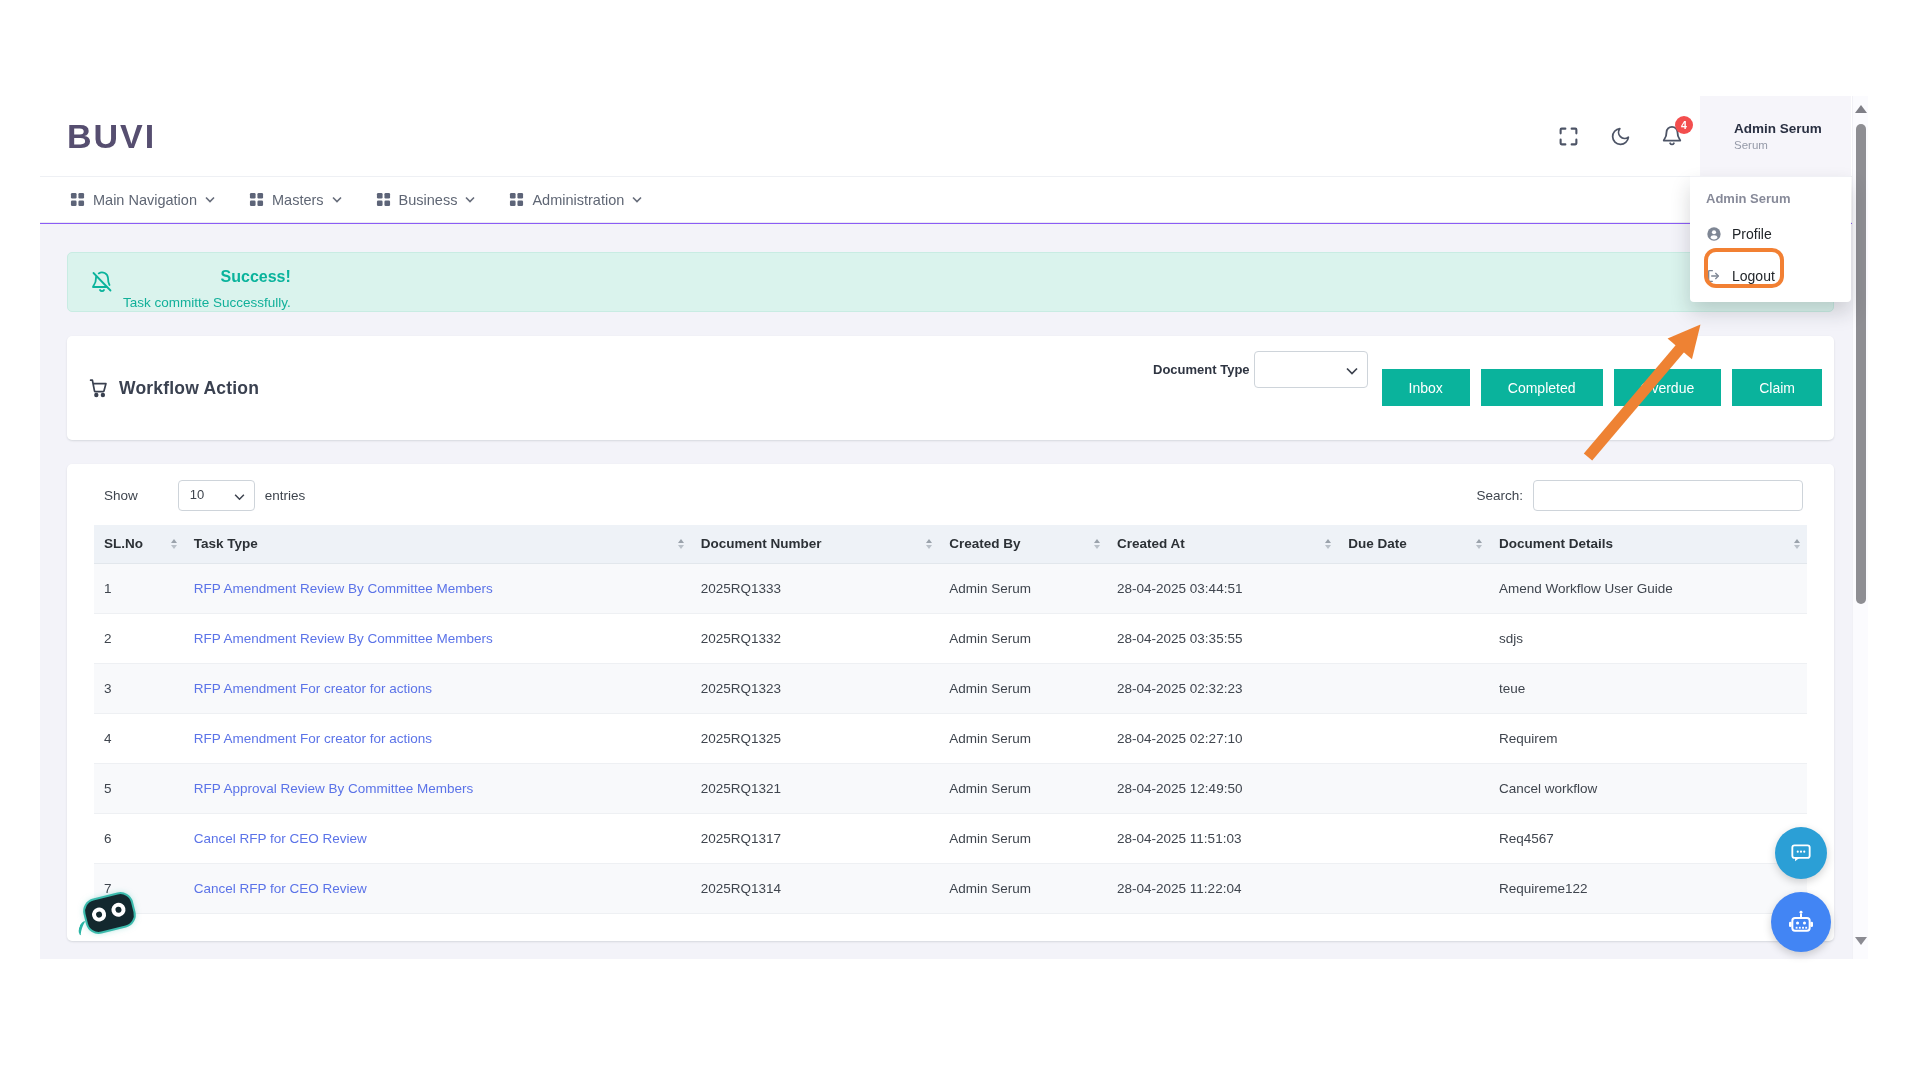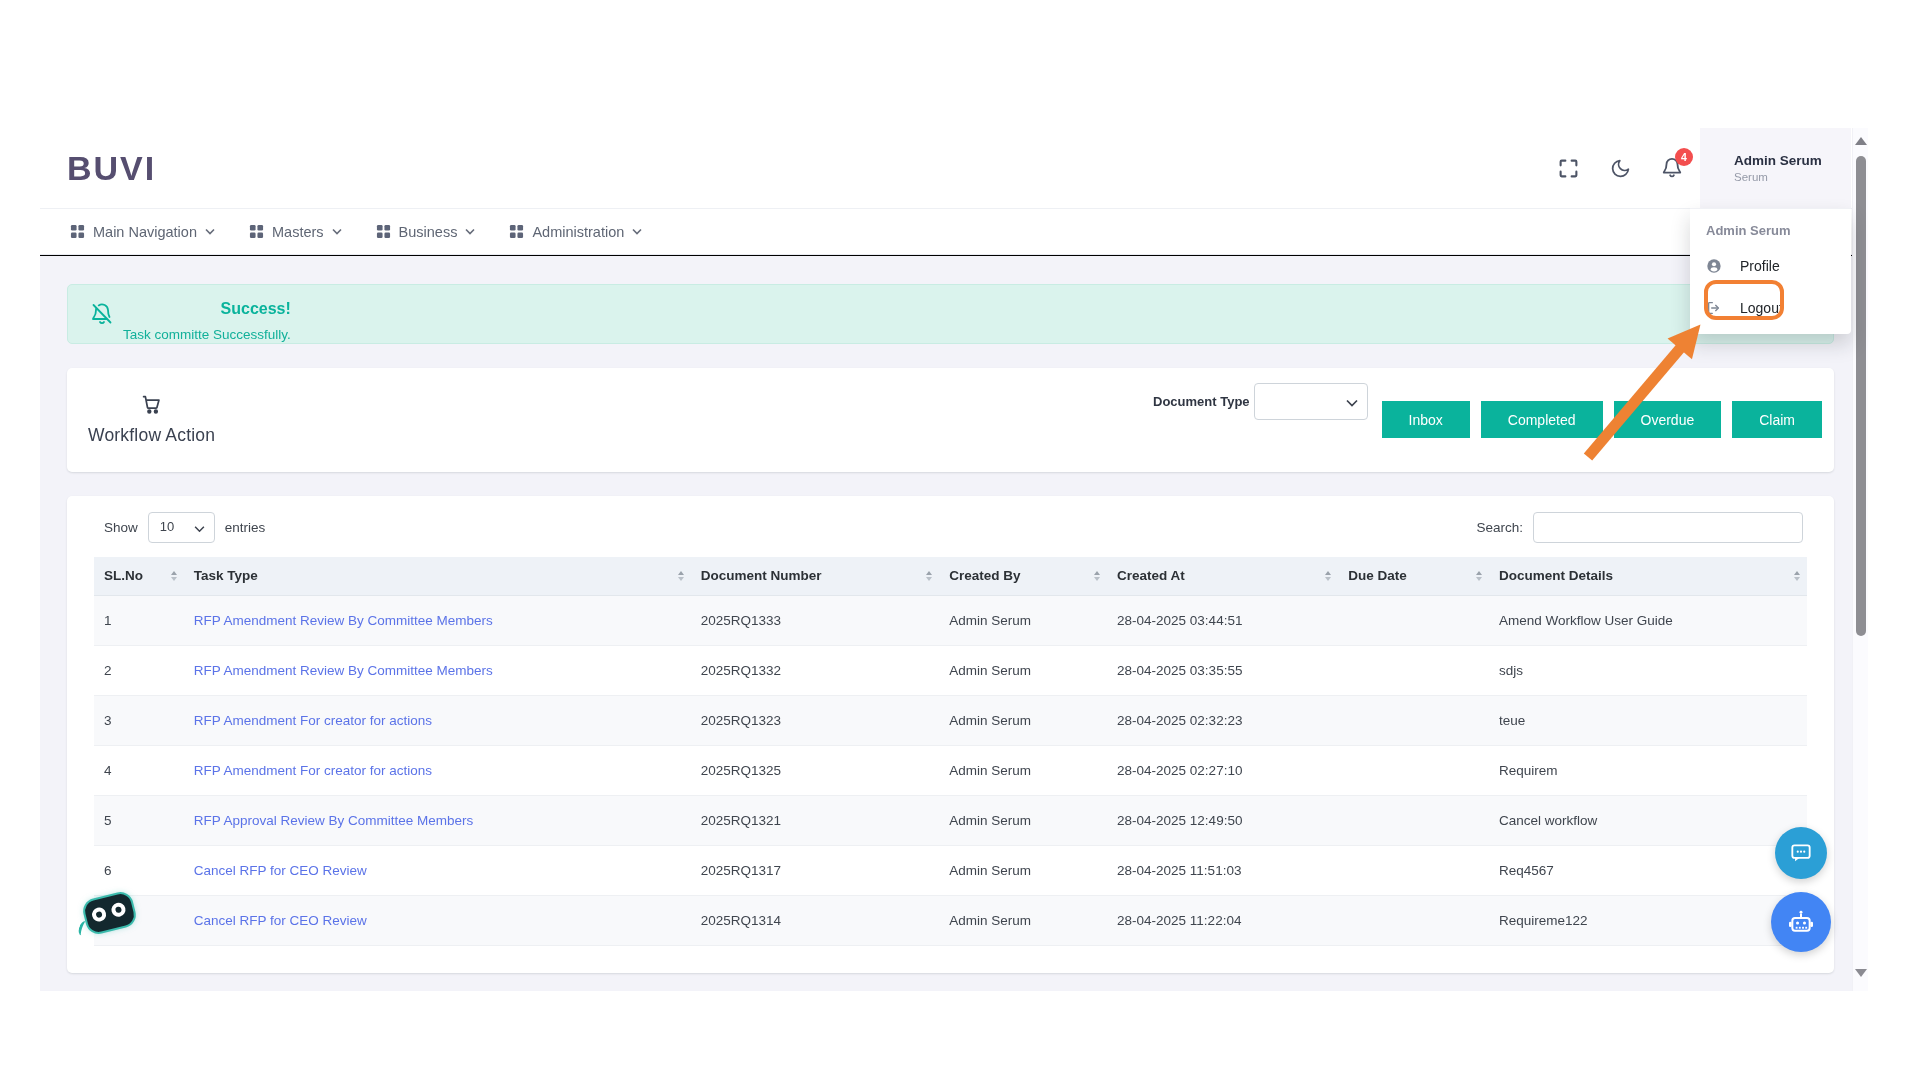--- a/index.html
+++ b/index.html
@@ -1,20 +1,20 @@
 <!DOCTYPE html>
 <html><head>
 <meta charset="utf-8">
 <style>
   * { margin:0; padding:0; box-sizing:border-box; }
   body { font-family:"Liberation Sans","DejaVu Sans",sans-serif; background:#fff; }
   .page { position:relative; width:1920px; height:1080px; background:#fff; overflow:hidden; }
 
   
-  .app { position:absolute; left:40px; top:128px; width:1828px; height:863px; background:#000000; }
+  .app { position:absolute; left:40px; top:96px; width:1828px; height:863px; background:#8b5cf6; }
 
   
   .topbar { position:relative; height:80px; background:#fff; padding-left:27px; display:flex; align-items:center; }
   .logo { font-size:34px; font-weight:800; letter-spacing:2px; color:#564e70; }
   .icon-row { position:absolute; right:184px; top:0; height:80px; display:flex; align-items:center; gap:28px; }
   .tb-icon { position:relative; width:24px; height:24px; display:flex; align-items:center; justify-content:center; cursor:pointer; }
   .badge { position:absolute; top:-8px; right:-9px; min-width:18px; height:18px; border-radius:50%; background:#f34e4e;
            color:#fff; font-size:10.5px; font-weight:700; display:flex; align-items:center; justify-content:center; }
   .user-chip { position:absolute; right:17px; top:0; width:151px; height:80px; background:#f6f5fa;
                display:flex; flex-direction:column; justify-content:center; padding-left:34px; cursor:pointer; }
@@ -33,55 +33,55 @@
   
   .alert { height:60px; background:#daf3ed; border:1px solid #c8ece3; border-radius:5px; padding:15px 20px; display:flex; gap:9px;text-align:right; }
   .alert .a-icon { width:26px; padding-top:2px; }
   .alert .a-title { font-size:16px; font-weight:700; color:#0ab39c; }
   .alert .a-msg { font-size:13.5px; color:#12b09a; margin-top:9px; }
 
   
   .card { background:#fff; border-radius:5px; box-shadow:0 1px 2px rgba(56,65,74,.15); }
   .wf-card { margin-top:24px; height:104px; position:relative; }
   .wf-title { position:absolute; left:21px; top:50%; transform:translateY(-50%); display:flex; align-items:center; gap:10px;
-              font-size:17.5px; font-weight:400; color:#3a4150; letter-spacing:.2px;flex-direction:column; }
+              font-size:17.5px; font-weight:700; color:#3a4150; letter-spacing:.2px; }
   .wf-right { position:absolute; right:12px; top:15px; display:flex; align-items:flex-start; gap:11px; }
   .doc-type { display:flex; flex-direction:row; align-items:center; gap:4px; margin-right:3px; }
   .doc-type label { font-size:13px; font-weight:700; color:#2f3542; }
   .selectbox { position:relative; background:#fff; border:1px solid #ced4da; border-radius:4px; cursor:pointer; }
   .doc-select { width:114px; height:37px; }
   .selectbox .chev { position:absolute; right:9px; top:50%; transform:translateY(-50%); }
   .btn { height:37px; margin-top:18px; padding:0 27px; background:#0ab39c; border:none; border-radius:0;
          color:#fff; font-size:14px; font-family:inherit; cursor:pointer; }
 
   
   .table-card { margin-top:24px; height:477px; padding:0 27px; overflow:hidden; }
   .controls { display:flex; justify-content:space-between; align-items:center; padding:16px 4px 14px 10px; }
   .show-group, .search-group { display:flex; align-items:center; gap:10px; font-size:13.5px; color:#3f454e; }
-  .size-select { width:67px; height:31px; }
+  .size-select { width:77px; height:31px;margin-left:30px; }
   .size-select .val { position:absolute; left:11px; top:6px; font-size:13px; color:#3f454e; }
   .search-input { width:270px; height:31px; border:1px solid #ced4da; border-radius:4px; padding:0 8px; font-size:13px; font-family:inherit; color:#3f454e; }
 
   table { width:100%; border-collapse:collapse; table-layout:fixed; }
   thead th { position:relative; height:38px; background:#eef2f7; font-size:13.5px; font-weight:700; color:#2c3136;
              text-align:left; padding:0 18px 0 10px; border-bottom:1px solid #e2e7ec; cursor:pointer; }
   .sort { position:absolute; right:7px; top:50%; transform:translateY(-50%); display:flex; flex-direction:column; gap:2px; }
   .s-up { width:0; height:0; border-left:3.5px solid transparent; border-right:3.5px solid transparent; border-bottom:4px solid #9aa2ab; }
   .s-dn { width:0; height:0; border-left:3.5px solid transparent; border-right:3.5px solid transparent; border-top:4px solid #b9c0c8; }
   tbody td { height:50px; font-size:13.5px; color:#3f454e; padding:0 10px; border-top:1px solid #eef0f3; vertical-align:middle;
              white-space:nowrap; overflow:hidden; }
   tbody tr:last-child td { border-bottom:1px solid #eef0f3; }
   tbody tr.odd { background:#f8f9fb; }
   td a { color:#5b73e8; text-decoration:none; }
 
   
   .user-dropdown { position:absolute; right:17px; top:80px; width:161px; height:126px; background:#fff; z-index:40;
                    border-radius:0 0 4px 4px; box-shadow:0 10px 20px rgba(30,32,37,.18); border-top:1px solid #f0f1f5; }
   .ud-header { font-size:13px; font-weight:600; color:#878a99; margin:14px 0 0 16px; }
-  .ud-item { display:flex; align-items:center; gap:18px; padding:5px 16px; font-size:14px; color:#212529; cursor:pointer; }
+  .ud-item { display:flex; align-items:center; gap:10px; padding:5px 16px; font-size:14px; color:#212529; cursor:pointer; }
   .ud-profile { margin-top:15px; }
   .ud-logout { margin-top:16px; position:relative; z-index:1; }
   .logout-highlight { position:absolute; left:14px; top:71px; width:80px; height:40px; border:4px solid #f28033;
                       border-radius:12px; z-index:45; pointer-events:none; }
 
   
   .scrollbar { position:absolute; right:0; top:0; width:16px; height:100%; background:#fbfbfe; border-left:1px solid #f1f1f6; }
   .sb-up { position:absolute; top:9px; left:2px; width:0; height:0; border-left:6px solid transparent; border-right:6px solid transparent; border-bottom:8px solid #7f7f87; cursor:pointer; }
   .sb-down { position:absolute; bottom:14px; left:2px; width:0; height:0; border-left:6px solid transparent; border-right:6px solid transparent; border-top:8px solid #8b8b92; cursor:pointer; }
   .sb-thumb { position:absolute; top:28px; left:3px; width:10px; height:480px; background:#8e8e93; border-radius:5px; cursor:pointer; }

